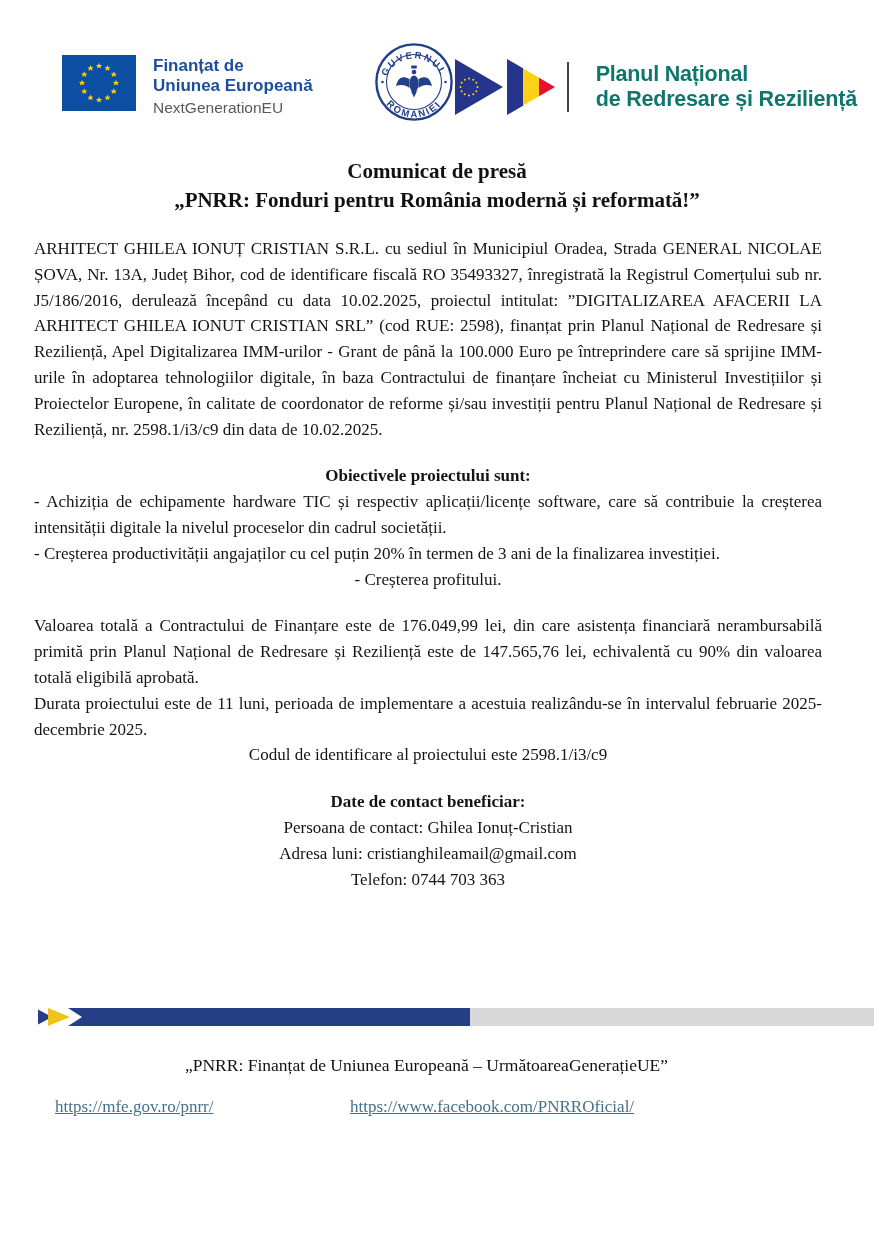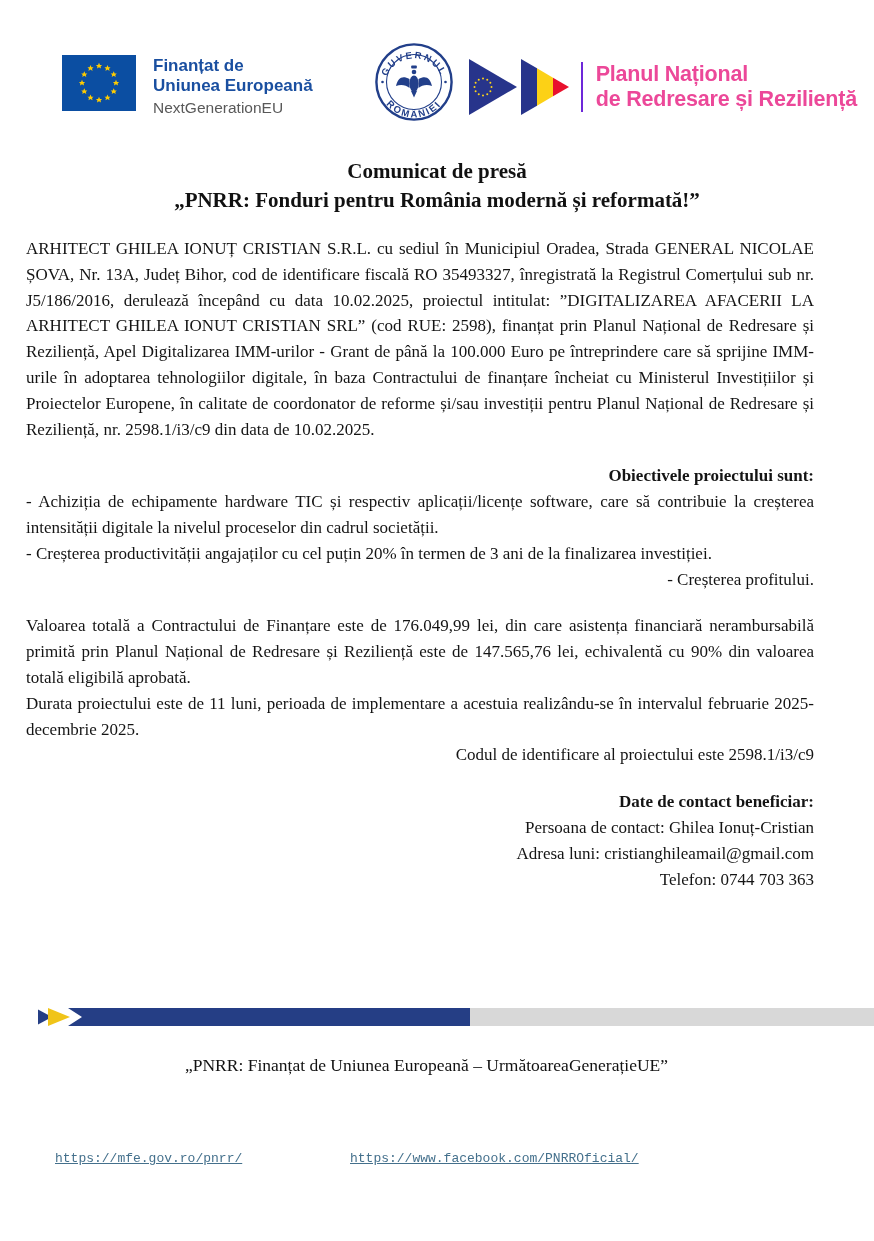--- a/index.html
+++ b/index.html
@@ -14,52 +14,52 @@
   .header { position:absolute; top:45px; left:0; width:874px; height:84px; }
   .eu-logo { position:absolute; left:62px; top:10px; display:flex; gap:17px; align-items:flex-start; }
   .eu-text { font-family:"Liberation Sans", sans-serif; padding-top:1px; }
   .eu-text .b { color:#1a4fa0; font-weight:bold; font-size:17px; line-height:20px; }
   .eu-text .g { color:#595959; font-size:15.5px; line-height:20px; margin-top:2px; }
 
   .seal { position:absolute; left:374px; top:-3px; }
 
   .pnrr-logo { position:absolute; right:17px; top:8px; display:flex; align-items:center; }
   .pnrr-text {
-    border-left:2px solid #6d28d9; padding-left:13px; margin-left:6px;
+    border-left:2px solid #404040; padding-left:27px; margin-left:6px;
     font-family:"Liberation Sans", sans-serif; font-weight:bold;
-    color:#ec4899; font-size:21.5px; line-height:25px; letter-spacing:-0.2px;
+    color:#0f766e; font-size:21.5px; line-height:25px; letter-spacing:-0.2px;
   }
 
   
   .title {
     position:absolute; top:157px; left:0; width:874px; text-align:center;
     font-weight:bold; font-size:21px; line-height:29px; color:#111;
   }
 
   
   .content {
-    position:absolute; top:236px; left:26px; width:788px;
+    position:absolute; top:236px; left:34px; width:788px;
     font-size:17px; line-height:25.8px;
   }
-  .content p { text-align:right; }
+  .content p { text-align:center; }
   .content p.just { text-align:justify; }
   .content .bold { font-weight:bold; }
   .gap { margin-top:21px; }
   .gap-sm { margin-top:10px; }
   .center { text-align:center !important; }
 
   
   .divider-bar { position:absolute; left:38px; top:1008px; }
   .slogan {
     position:absolute; top:1055px; left:0; width:853px; text-align:center;
     font-size:17.5px; color:#111;
   }
   .link {
-    position:absolute; top:1151px; font-size:13px;
-    color:#44708c; text-decoration:underline; cursor:pointer;font-family:Liberation Mono, monospace;
+    position:absolute; top:1097px; font-size:17px;
+    color:#44708c; text-decoration:underline; cursor:pointer;
   }
   .link1 { left:55px; }
   .link2 { left:350px; }
 </style>
 </head>
 <body>
 
 <div class="page">
 
   <div class="header">

